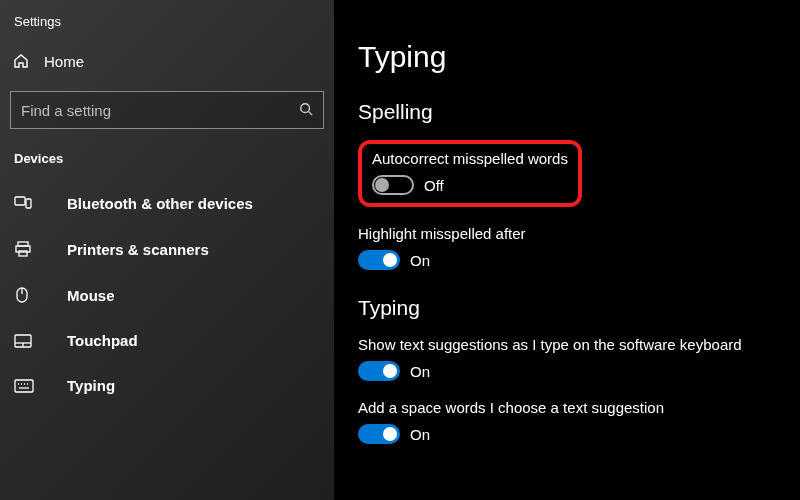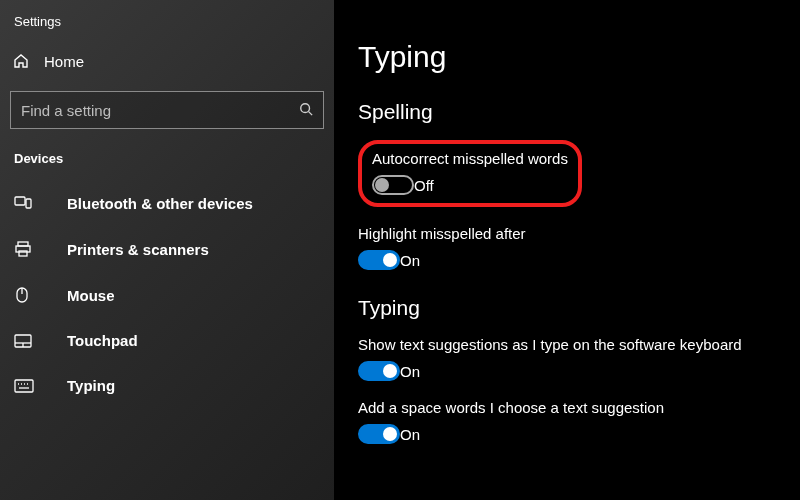--- a/index.html
+++ b/index.html
@@ -84,21 +84,21 @@
     margin: 10px 0 16px 0;
   }
   .setting {
     margin-bottom: 18px;
   }
   .setting-label {
     font-size: 15px;
     color: #fff;
     margin-bottom: 8px;
   }
-  .toggle-row { display: flex; align-items: center; gap: 0; }
+  .toggle-row { display: flex; align-items: center; gap: 10px; }
   .toggle {
     width: 42px; height: 20px;
     border-radius: 10px;
     position: relative;
     cursor: pointer;
   }
   .toggle.off {
     background: #000;
     border: 2px solid #aaa;
   }
@@ -115,21 +115,21 @@
   .toggle.on .thumb {
     position: absolute; right: 1px; top: 1px;
     width: 14px; height: 14px;
     border-radius: 50%;
     background: #fff;
   }
   .toggle-state { font-size: 15px; color: #fff; }
 
   .highlight-box {
     border: 4px solid #ef1f1f;
-    border-radius: 20px;
+    border-radius: 12px;
     padding: 6px 10px 8px 10px;
     display: inline-block;
     min-width: 200px;
   }
 </style>
 </head>
 <body>
 
 <div class="sidebar">
   <div class="app-title">Settings</div>

